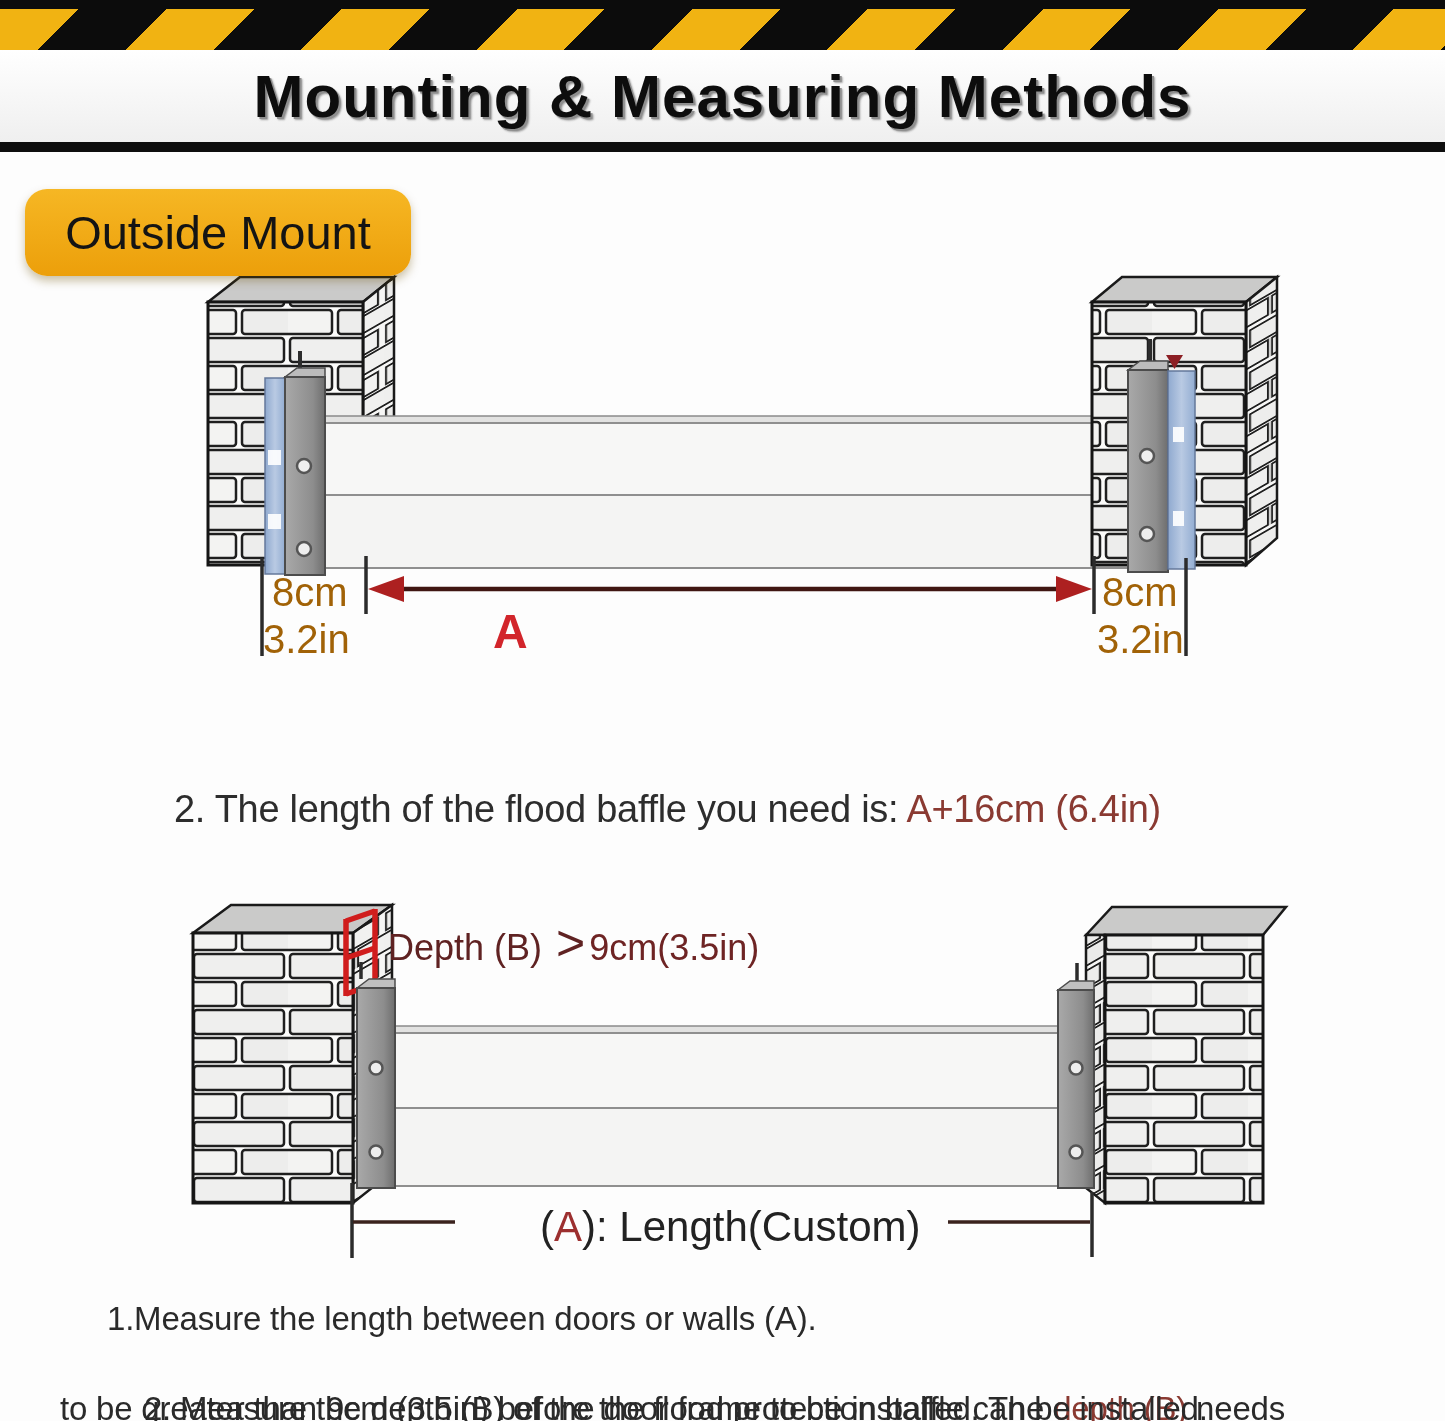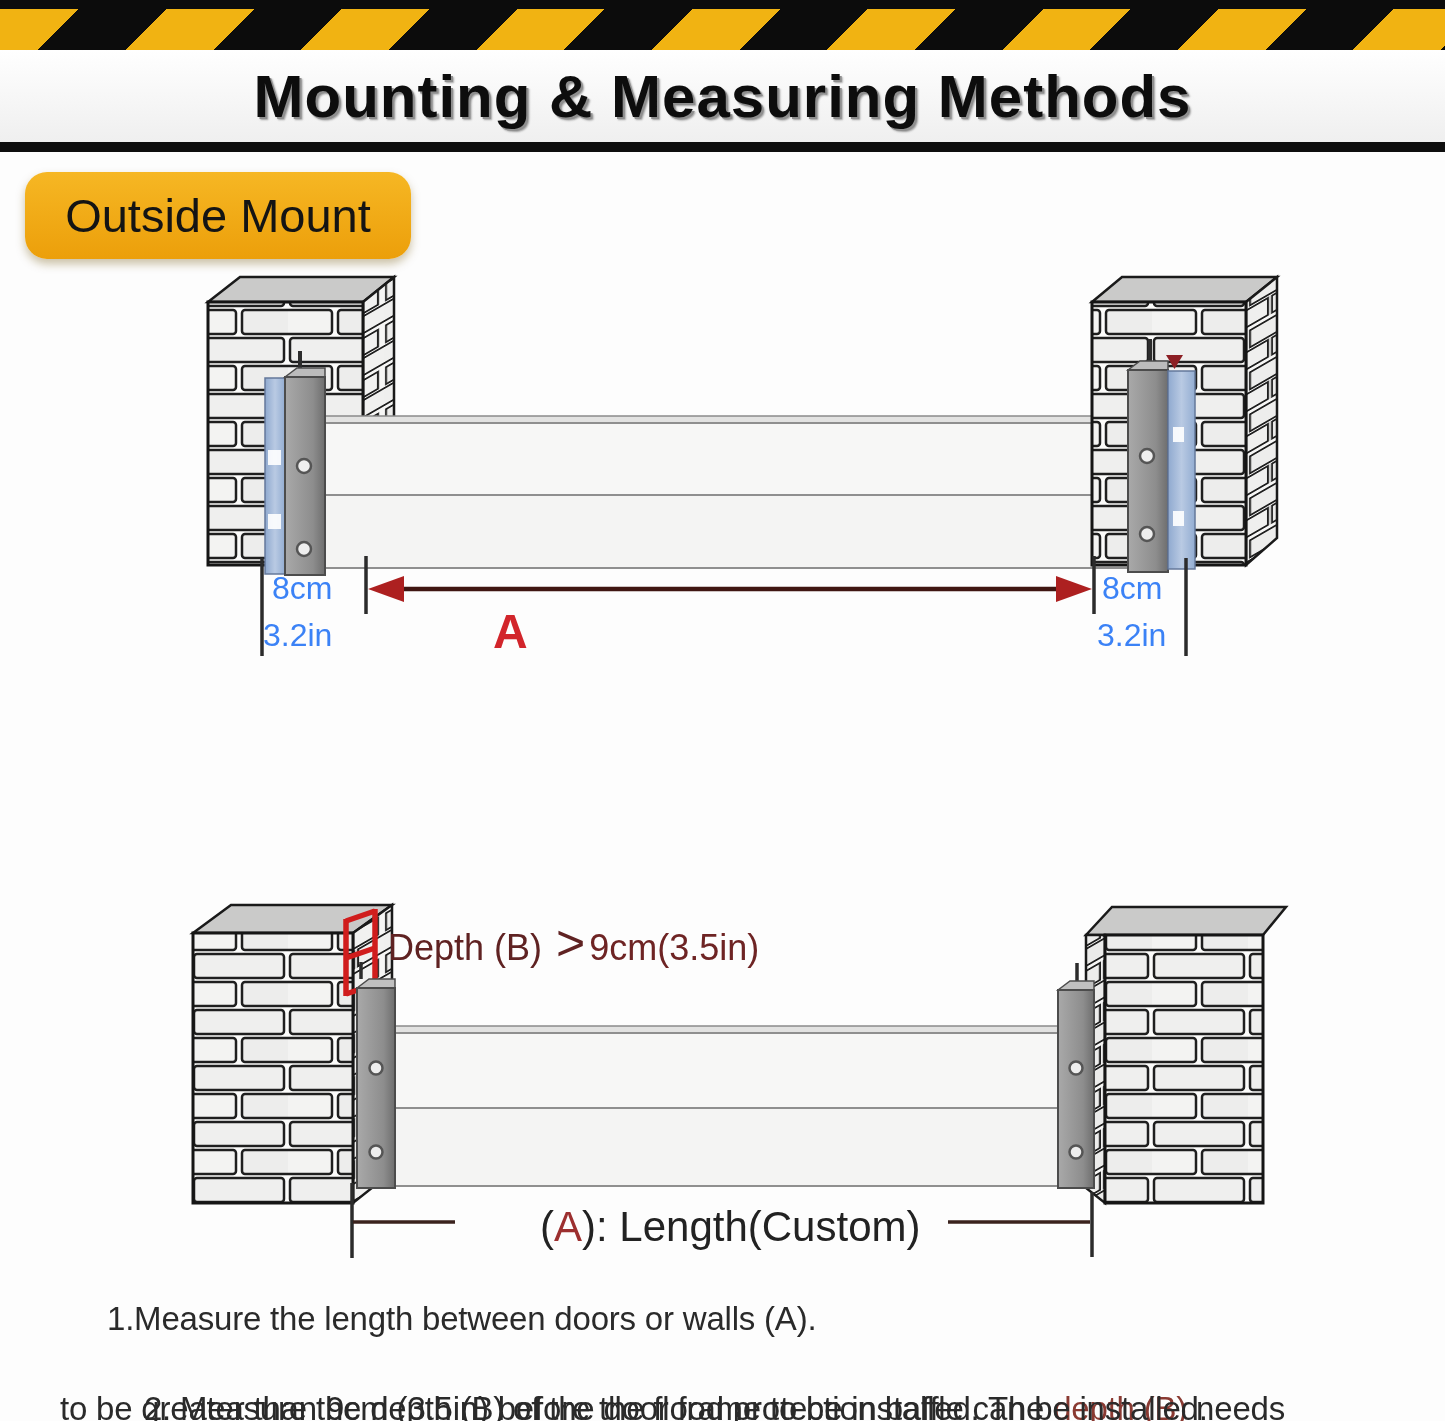--- a/index.html
+++ b/index.html
@@ -16,29 +16,29 @@
   .page-title{font-size:60px;font-weight:bold;color:#0d0d0d;letter-spacing:1px;margin:0;
               text-shadow:2px 2px 0 #8f8f8f, 3px 3px 2px rgba(0,0,0,.35);}
   .title-rule{position:absolute;left:0;top:142px;width:1445px;height:10px;background:#0e0e0e;}
 
   
   .badge{position:absolute;left:25px;width:386px;height:87px;border-radius:22px;
          background:linear-gradient(#f6b724,#ec9f0a);
          box-shadow:0 5px 10px rgba(110,80,0,.35);
          display:flex;align-items:center;justify-content:center;
          font-size:47px;color:#141414;}
-  .badge-outside{top:172px;}
+  .badge-outside{top:189px;}
   .badge-inside{top:806px;}
 
   
   .art{position:absolute;left:0;top:0;width:1445px;height:1421px;}
 
   
   .ov{position:absolute;white-space:pre;color:#3b3b3b;}
-  .dim-num{font-size:32px;color:#3b82f6;}
+  .dim-num{font-size:40px;color:#a16207;}
   .arrow-label{left:493px;top:604px;display:flex;align-items:baseline;}
   .arrow-label .big-a{font-size:48px;font-weight:bold;color:#d2252b;}
   .arrow-label .rest{font-size:34px;color:#242424;}
   .step{font-size:38px;color:#2d2d2d;letter-spacing:-0.3px;}
   .accent{color:#8a3a32;}
   .soft-accent{color:#7c3434;}
   .depth-label{left:388px;top:914px;display:flex;align-items:baseline;color:#5f2222;}
   .depth-label .d1{font-size:36px;}
   .depth-label .d2{font-size:50px;padding:0 4px;}
   .depth-label .d3{font-size:36px;color:#6e2424;}
@@ -202,20 +202,23 @@
 
   <div class="ov dim-num" style="left:272px;top:570px">8cm</div>
   <div class="ov dim-num" style="left:263px;top:617px">3.2in</div>
   <div class="ov dim-num" style="left:1102px;top:570px">8cm</div>
   <div class="ov dim-num" style="left:1097px;top:617px">3.2in</div>
 
   <div class="ov arrow-label">
     <span class="big-a">A</span>
   </div>
 
+  <div class="ov step" style="left:133px;top:745px">
+    <span>2. The length of the flood baffle you need is: </span><span class="accent">A+16cm (6.4in)</span>
+  </div>
 
   <div class="ov depth-label">
     <span class="d1">Depth (B) </span><span class="d2">&gt;</span><span class="d3">9cm(3.5in)</span>
   </div>
   <div class="ov length-label">
     <span>(</span><span class="mid-a">A</span><span>): Length(Custom)</span>
   </div>
 
   <div class="ov step-b" style="left:107px;top:1300px">1.Measure the length between doors or walls (A).</div>
   <div class="ov step-b" style="left:108px;top:1352px">

